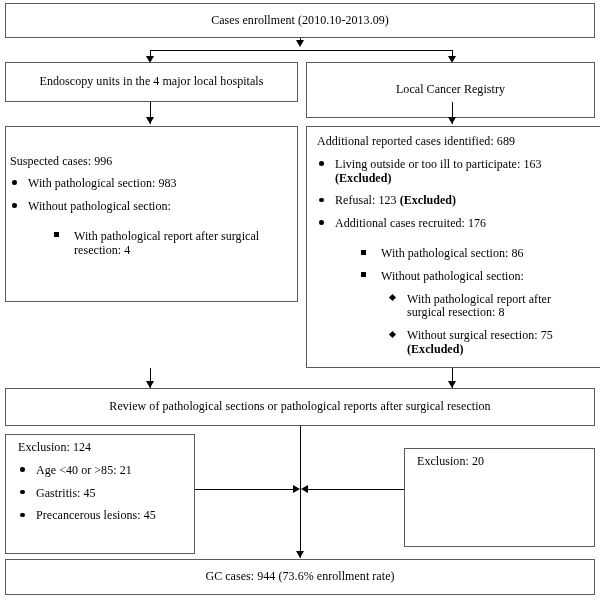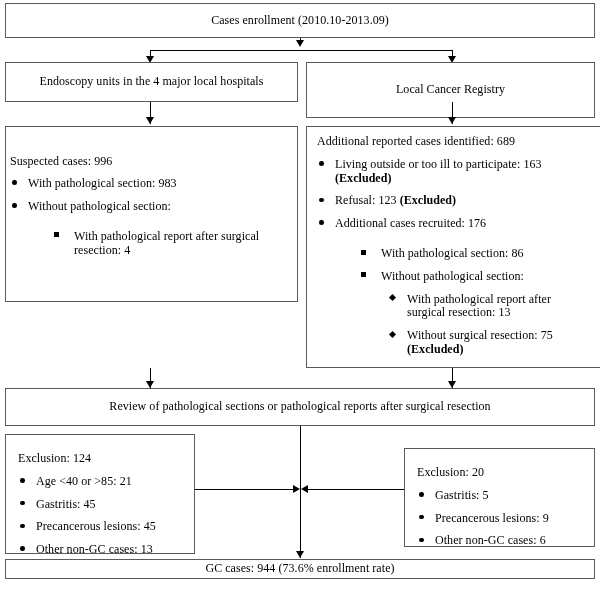--- a/index.html
+++ b/index.html
@@ -22,21 +22,21 @@
     border: 1px solid #5a5a5a;
     background: #ffffff;
   }
   .box-center {
     display: flex;
     align-items: center;
     justify-content: center;
     text-align: center;
   }
   .box-pad {
-    padding: 17px 8px;
+    padding: 6px 8px;
   }
   .t {
     font-size: 12px;
     line-height: 1.15;
     letter-spacing: 0.05px;
   }
   .lead {
     margin: 0 0 0 4px;
   }
   ul.lvl1 {
@@ -196,21 +196,21 @@
           <li>
             <span class="bullet"></span>
             <span>With pathological section: 86</span>
           </li>
           <li>
             <span class="bullet"></span>
             <span>Without pathological section:</span>
             <ul class="lvl3">
               <li>
                 <span class="bullet"></span>
-                <span>With pathological report after surgical resection: 13</span>
+                <span>With pathological report after surgical resection: 8</span>
               </li>
               <li>
                 <span class="bullet"></span>
                 <span>Without surgical resection: 75 </span><span class="b">(Excluded)</span>
               </li>
             </ul>
           </li>
         </ul>
       </li>
     </ul>
@@ -242,42 +242,24 @@
         <span>Age &lt;40 or &gt;85: 21</span>
       </li>
       <li>
         <span class="bullet"></span>
         <span>Gastritis: 45</span>
       </li>
       <li>
         <span class="bullet"></span>
         <span>Precancerous lesions: 45</span>
       </li>
-      <li>
-        <span class="bullet"></span>
-        <span>Other non-GC cases: 13</span>
-      </li>
     </ul>
   </div>
 
   <div class="box t box-pad" style="left:404px; top:448px; width:191px; height:99px;">
     <div class="lead">Exclusion: 20</div>
-    <ul class="lvl1">
-      <li>
-        <span class="bullet"></span>
-        <span>Gastritis: 5</span>
-      </li>
-      <li>
-        <span class="bullet"></span>
-        <span>Precancerous lesions: 9</span>
-      </li>
-      <li>
-        <span class="bullet"></span>
-        <span>Other non-GC cases: 6</span>
-      </li>
-    </ul>
-  </div>
-
-  <div class="box box-center t" style="left:5px; top:559px; width:590px; height:20px;">
+  </div>
+
+  <div class="box box-center t" style="left:5px; top:559px; width:590px; height:36px;">
     <span>GC cases: 944 (73.6% enrollment rate)</span>
   </div>
 
 </div>
 
 </body></html>

